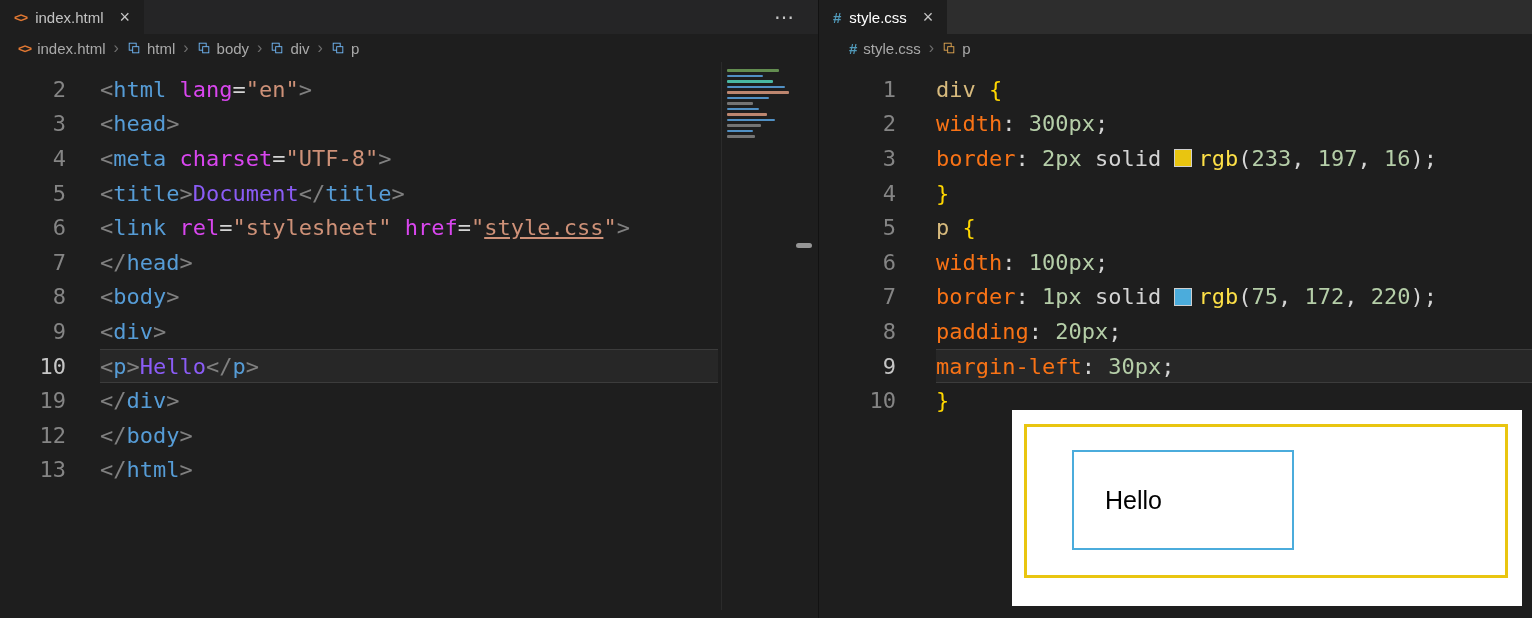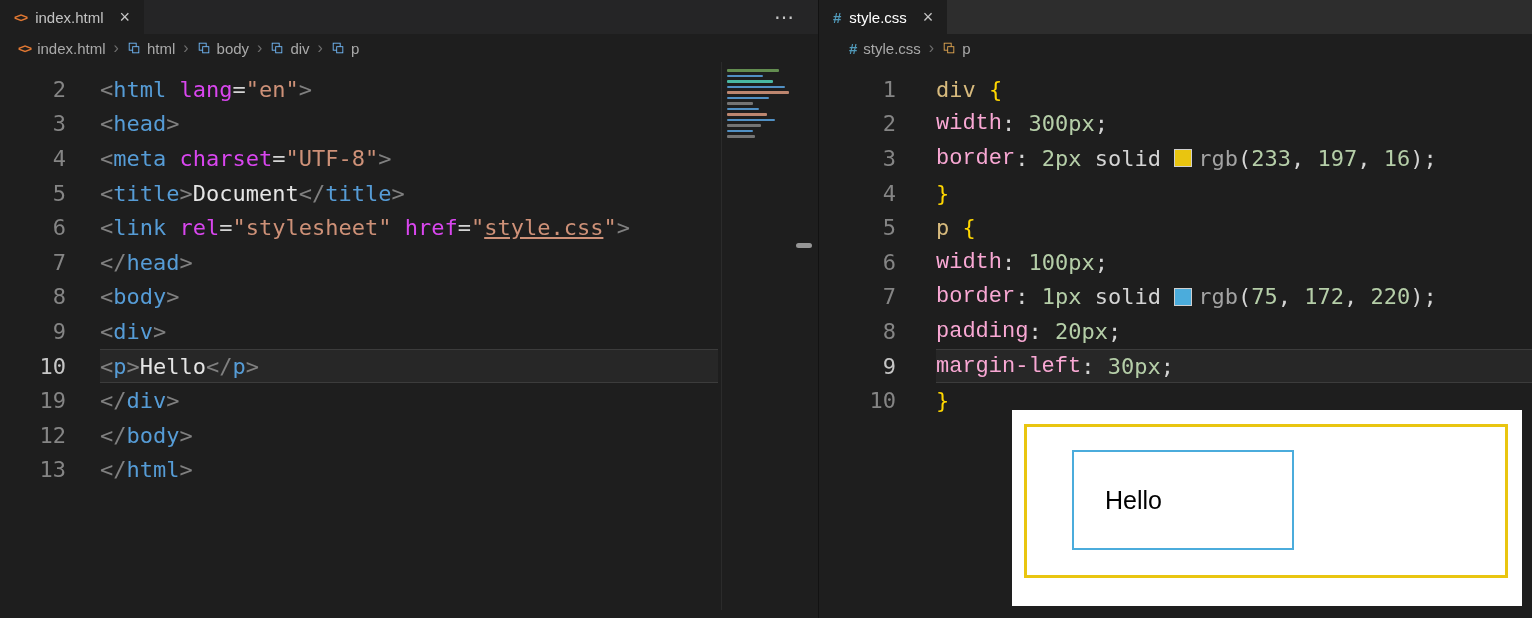--- a/index.html
+++ b/index.html
@@ -47,27 +47,27 @@
   .row.current .codetext { background:rgba(255,255,255,0.045);
         box-shadow: inset 0 1px 0 #3c3c3c, inset 0 -1px 0 #3c3c3c; }
 
   
   .pun { color:#808080; }
   .tag { color:#569cd6; }
   .attr{ color:#d946ef; }
   .op  { color:#d4d4d4; }
   .str { color:#ce9178; }
   .strl{ color:#ce9178; text-decoration:underline; }
-  .txt { color:#e5e5e5; }
+  .txt { color:#8b5cf6; }
   .sel { color:#d7ba7d; }
   .brace{ color:#ffd700; }
-  .prop{ color:#f9a8d4;font-family:Liberation Mono, monospace; }
+  .prop{ color:#f97316; }
   .num { color:#b5cea8; }
   .kw  { color:#d4d4d4; }
-  .fn  { color:#a3a3a3; }
+  .fn  { color:#fde047; }
   .ig  { box-shadow: inset 1px 0 0 #404040; align-self:stretch; display:flex; align-items:center; }
   .swatch { display:inline-block; flex:none; width:18px; height:18px;
             border:1px solid #cfcfcf; margin-right:6px; }
 
   
   .minimap { position:absolute; top:0; right:23px; width:74px; height:548px;
              border-left:1px solid #2b2b2b; padding-top:4px; }
   .mm { height:2.5px; margin:3px 0 0 5px; border-radius:1px; opacity:0.9; }
   .sash { position:absolute; left:796px; top:243px; width:16px; height:5px;
           background:#969696; border-radius:2.5px; cursor:ns-resize; }

